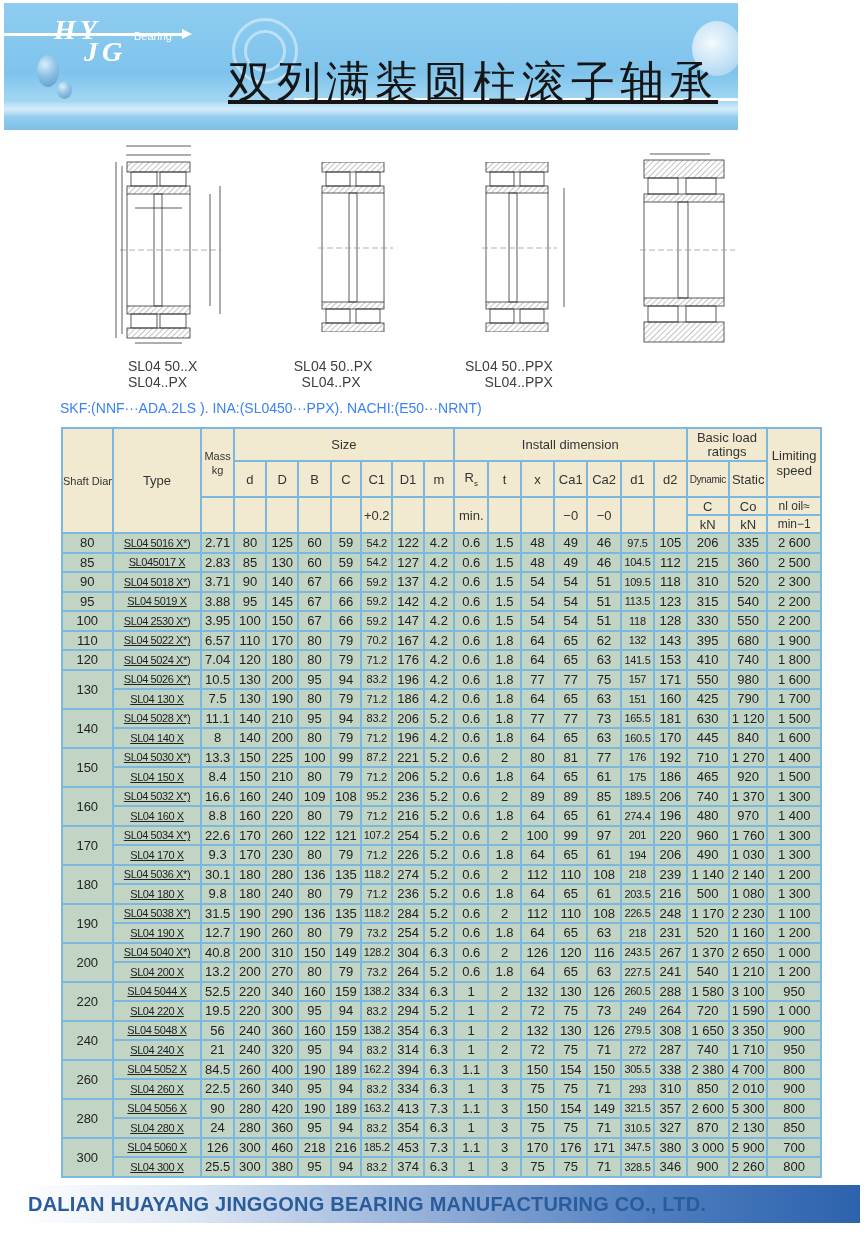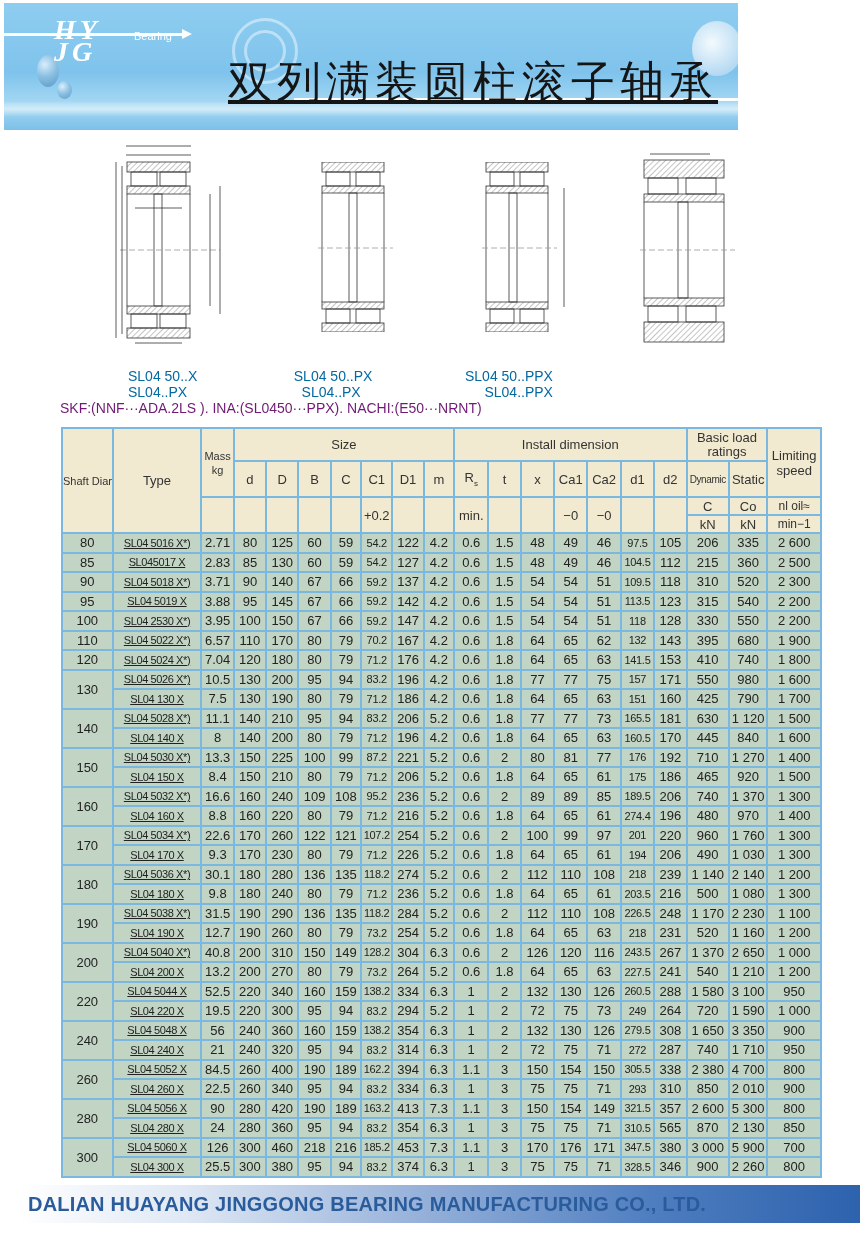--- a/index.html
+++ b/index.html
@@ -1,31 +1,31 @@
 <!DOCTYPE html>
 <html><head>
 <meta charset="utf-8">
 <style>
   html,body{margin:0;padding:0;background:#fff;}
   body{width:866px;height:1245px;position:relative;overflow:hidden;font-family:"Liberation Sans",sans-serif;color:#222;}
   .banner{position:absolute;left:4px;top:3px;width:734px;height:127px;background:linear-gradient(180deg,#8ecdf0 0%,#7fc3ec 55%,#a7d9f3 80%,#7cc0e9 100%);overflow:hidden;}
   .banner .glow{position:absolute;left:0;top:98px;width:100%;height:16px;background:linear-gradient(180deg,rgba(255,255,255,0) 0%,rgba(255,255,255,.55) 50%,rgba(255,255,255,0) 100%);}
   .logo{position:absolute;left:50px;top:16px;font-family:"Liberation Serif",serif;font-style:italic;font-weight:bold;color:#fff;font-size:28px;line-height:22px;letter-spacing:4px;}
-  .logo .l2{display:block;}
+  .logo .l2{display:block;margin-left:30px;}
   .logo .sub{position:absolute;left:80px;top:6px;font-size:11px;font-weight:normal;letter-spacing:0;font-family:"Liberation Sans",sans-serif;font-style:normal;}
   .arrow{position:absolute;height:3px;background:#fff;}
   .arrow::after{content:"";position:absolute;right:-8px;top:-4px;border-left:10px solid #fff;border-top:5.5px solid transparent;border-bottom:5.5px solid transparent;}
   .ball{position:absolute;border-radius:50%;background:radial-gradient(circle at 35% 30%,#e6f5ff 0%,#8dbfe0 45%,#4f8fbf 100%);opacity:.85;}
   .ring{position:absolute;border-radius:50%;border:3px solid rgba(255,255,255,.45);}
   .globe{position:absolute;border-radius:50%;background:radial-gradient(circle at 40% 40%,rgba(255,255,255,.9) 0%,rgba(230,240,250,.7) 50%,rgba(200,220,240,.4) 100%);}
   .title{position:absolute;left:224px;top:50px;font-family:"DejaVu Serif",serif;font-size:44px;letter-spacing:5px;color:#151515;text-decoration:underline;}
 
   .diagram{position:absolute;}
-  .caption{position:absolute;font-size:14px;line-height:16px;color:#0369a1;white-space:pre;margin-top:10px;}
-  .equiv{position:absolute;left:60px;top:400px;font-size:14px;color:#701a75;}
+  .caption{position:absolute;font-size:14px;line-height:16px;color:#404040;white-space:pre;}
+  .equiv{position:absolute;left:60px;top:400px;font-size:14px;color:#3b82f6;}
 
   table.spec{position:absolute;left:61px;top:427px;width:761px;border-collapse:collapse;table-layout:fixed;font-size:13px;}
   table.spec td,table.spec th{border:2px solid #7ab8e0;text-align:center;padding:0;overflow:hidden;white-space:nowrap;font-weight:normal;}
   table.spec thead th{background:#f1ead0;color:#333;}
   table.spec tbody td{background:#c2d4c4;height:17.5px;color:#222;}
   table.spec tbody td.narrow{font-size:11px;letter-spacing:-.3px;}
   table.spec tbody td.type{font-size:11px;letter-spacing:-.4px;text-decoration:underline;}
   table.spec tbody td.shaft{font-size:13px;}
   .h-small{font-size:11px;}
   .h-dyn{font-size:10px;letter-spacing:-.4px;}
@@ -871,21 +871,21 @@
         <td>94</td>
         <td class="narrow">83.2</td>
         <td>354</td>
         <td>6.3</td>
         <td>1</td>
         <td>3</td>
         <td>75</td>
         <td>75</td>
         <td>71</td>
         <td class="narrow">310.5</td>
-        <td>565</td>
+        <td>327</td>
         <td>870</td>
         <td>2 130</td>
         <td>850</td>
       </tr>
       <tr>
         <td class="shaft" rowspan="2">300</td>
         <td class="type">SL04 5060 X</td>
         <td>126</td>
         <td>300</td>
         <td>460</td>

